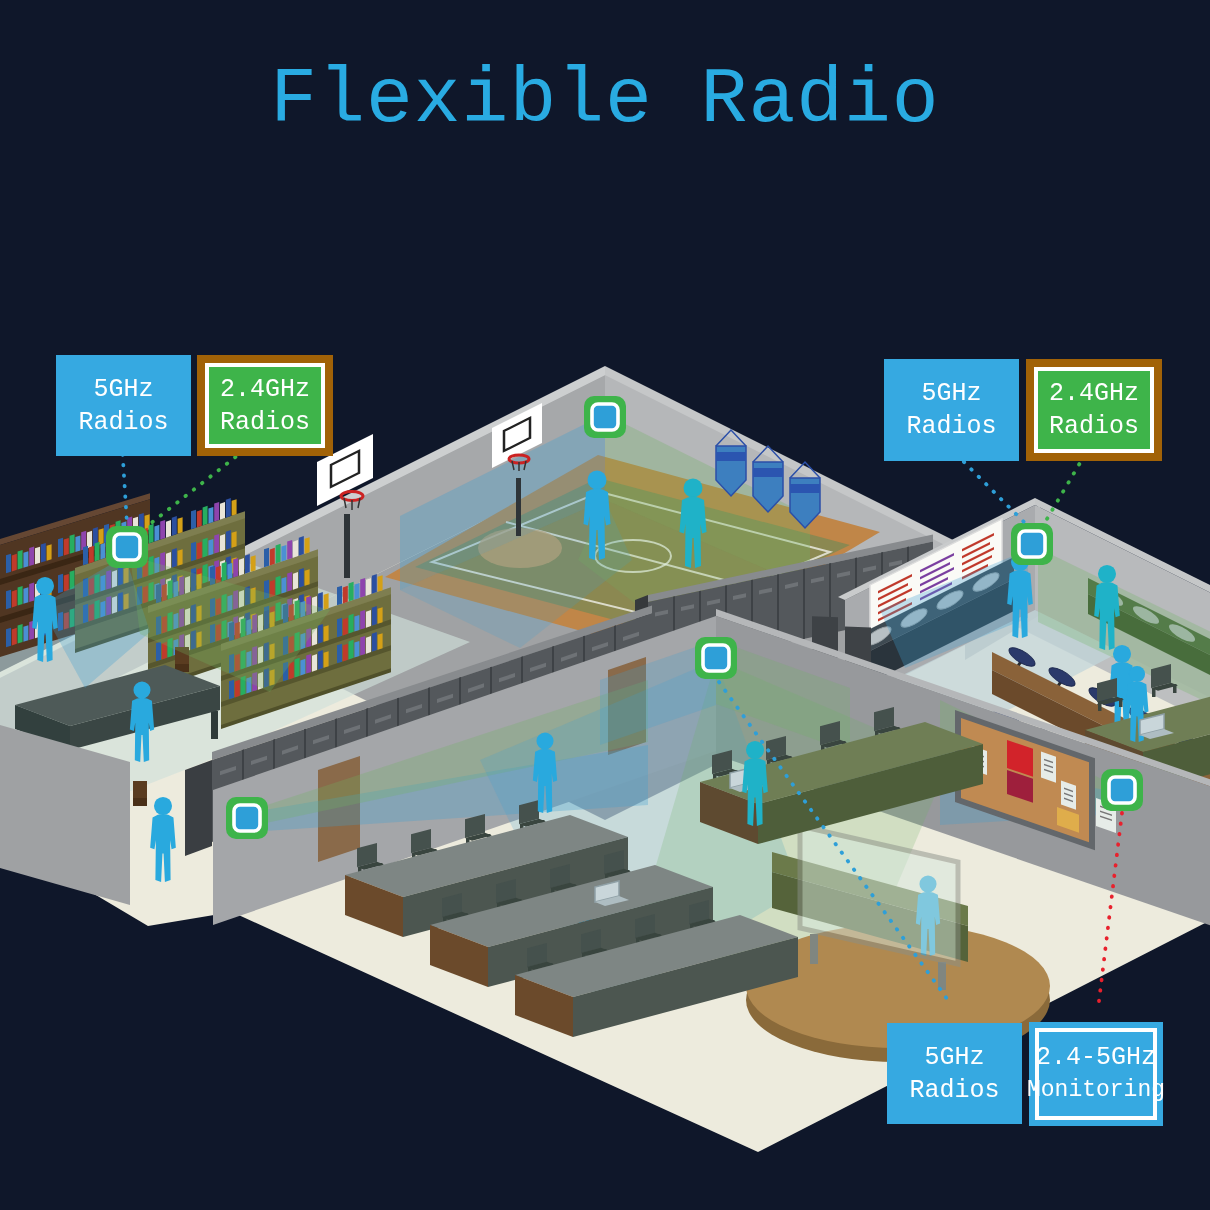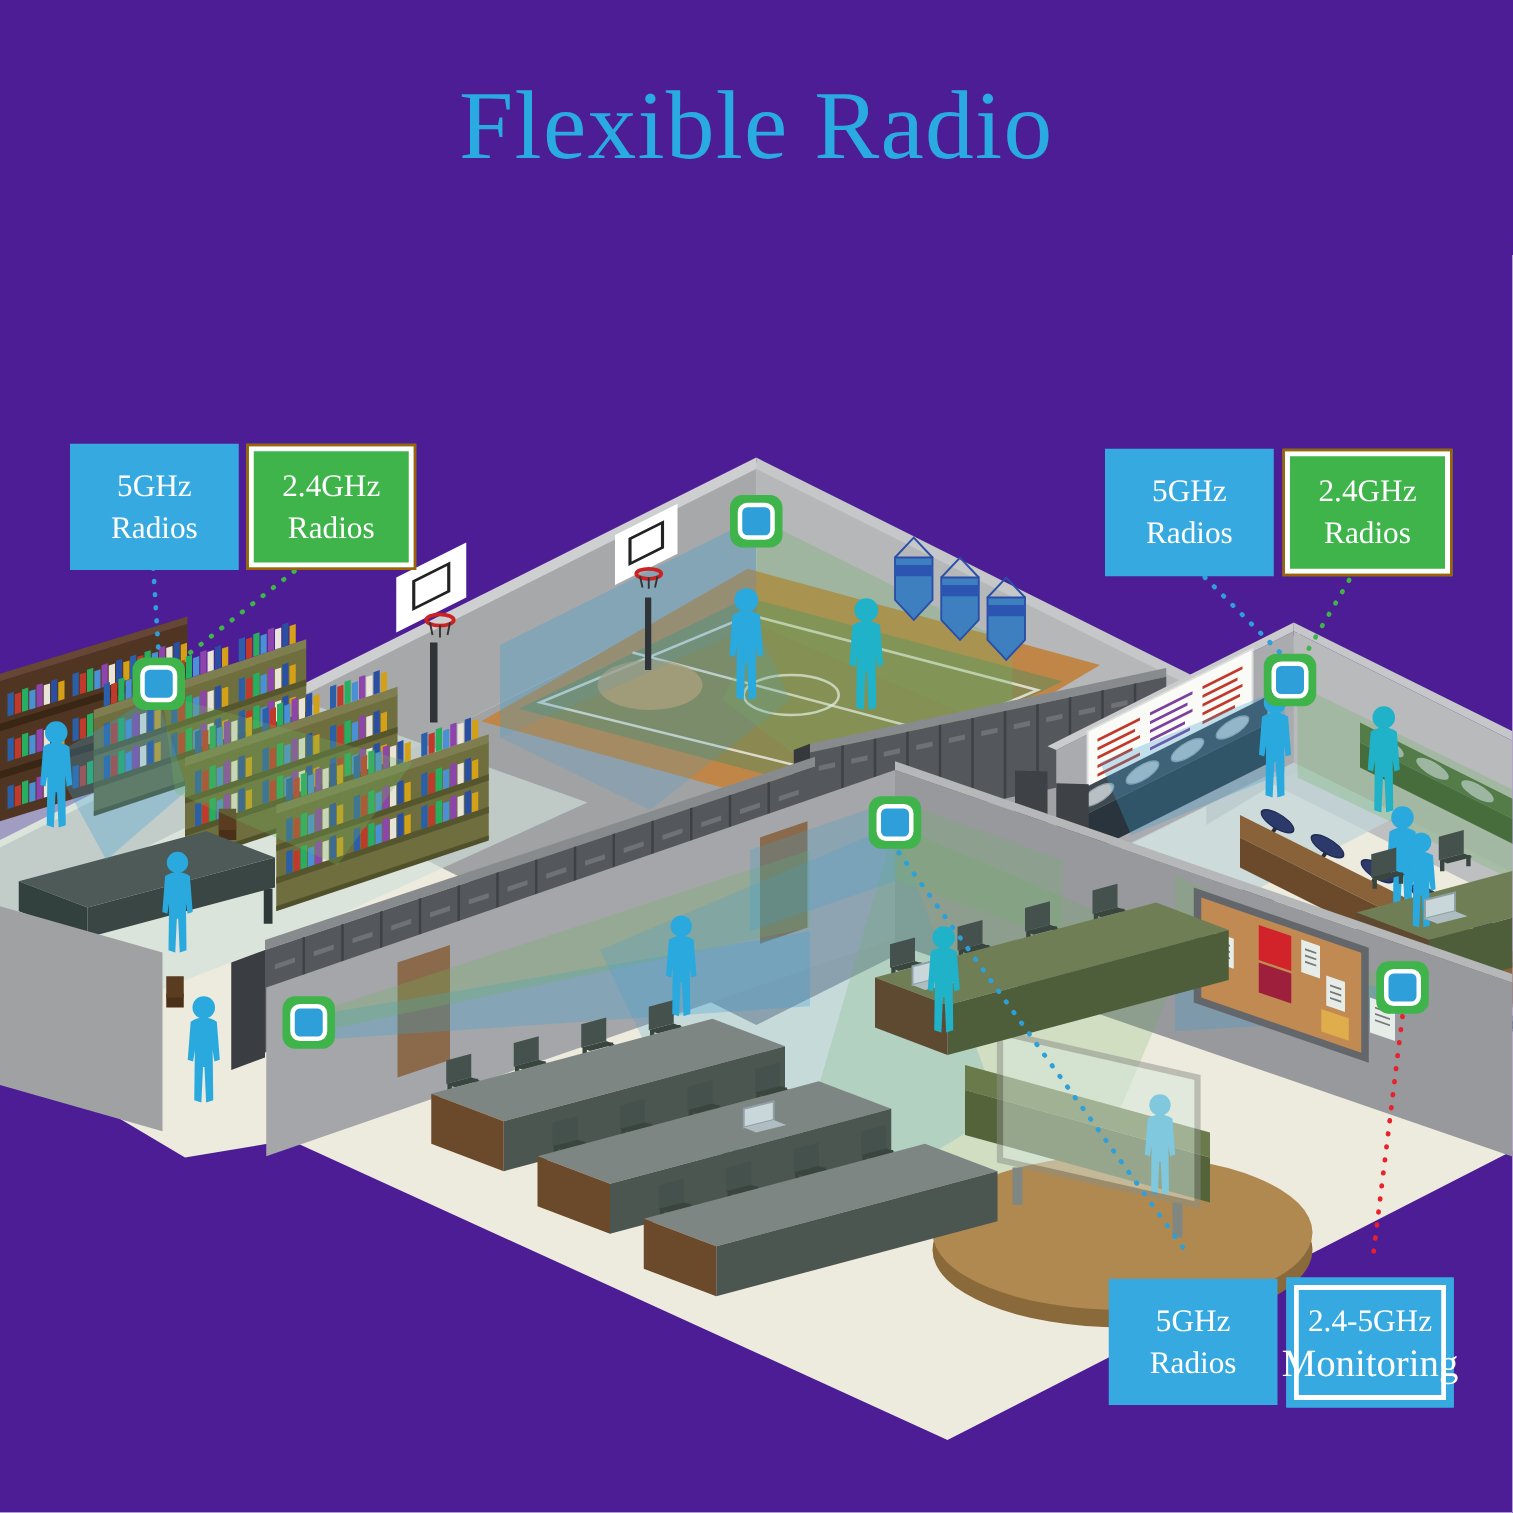--- a/index.html
+++ b/index.html
@@ -1,26 +1,26 @@
 <!DOCTYPE html>
 <html><head>
 <meta charset="utf-8">
 <style>
   html,body{margin:0;padding:0;background:#ffffff;}
-  #stage{position:relative;width:1210px;height:1210px;background:#4c1d95;overflow:hidden;
-         font-family:Liberation Serif, serif;}
+  #stage{position:relative;width:1210px;height:1210px;background:#0f172a;overflow:hidden;
+         font-family:Liberation Mono, monospace;}
   #scene{position:absolute;left:0;top:0;}
   .title{position:absolute;left:0;top:52px;width:100%;text-align:center;
          color:#29ABE2;font-size:78px;line-height:96px;font-weight:400;letter-spacing:1px;}
   .lbl{position:absolute;display:flex;flex-direction:column;align-items:center;justify-content:center;
        color:#ffffff;font-size:25px;line-height:33px;text-align:center;box-sizing:border-box;margin-top:16px;}
   .lbl.blue{background:#36A9E1;}
-  .lbl.green-outline{background:#3EB44A;border:2px solid #a16207;box-shadow:inset 0 0 0 4px #ffffff;}
+  .lbl.green-outline{background:#3EB44A;border:8px solid #a16207;box-shadow:inset 0 0 0 4px #ffffff;}
   .lbl.blue-outline{background:#36A9E1;border:6px solid #36A9E1;box-shadow:inset 0 0 0 4px #ffffff;}
-  .lbl .l2.small{font-size:31px;}
+  .lbl .l2.small{font-size:23px;}
 </style>
 </head>
 <body>
 
 <div id="stage">
 
 <svg id="scene" width="1210" height="1210" viewBox="0 0 1210 1210" xmlns="http://www.w3.org/2000/svg">
   <defs>
     <g id="person">
       <circle cx="0" cy="-80" r="9.5"></circle>

